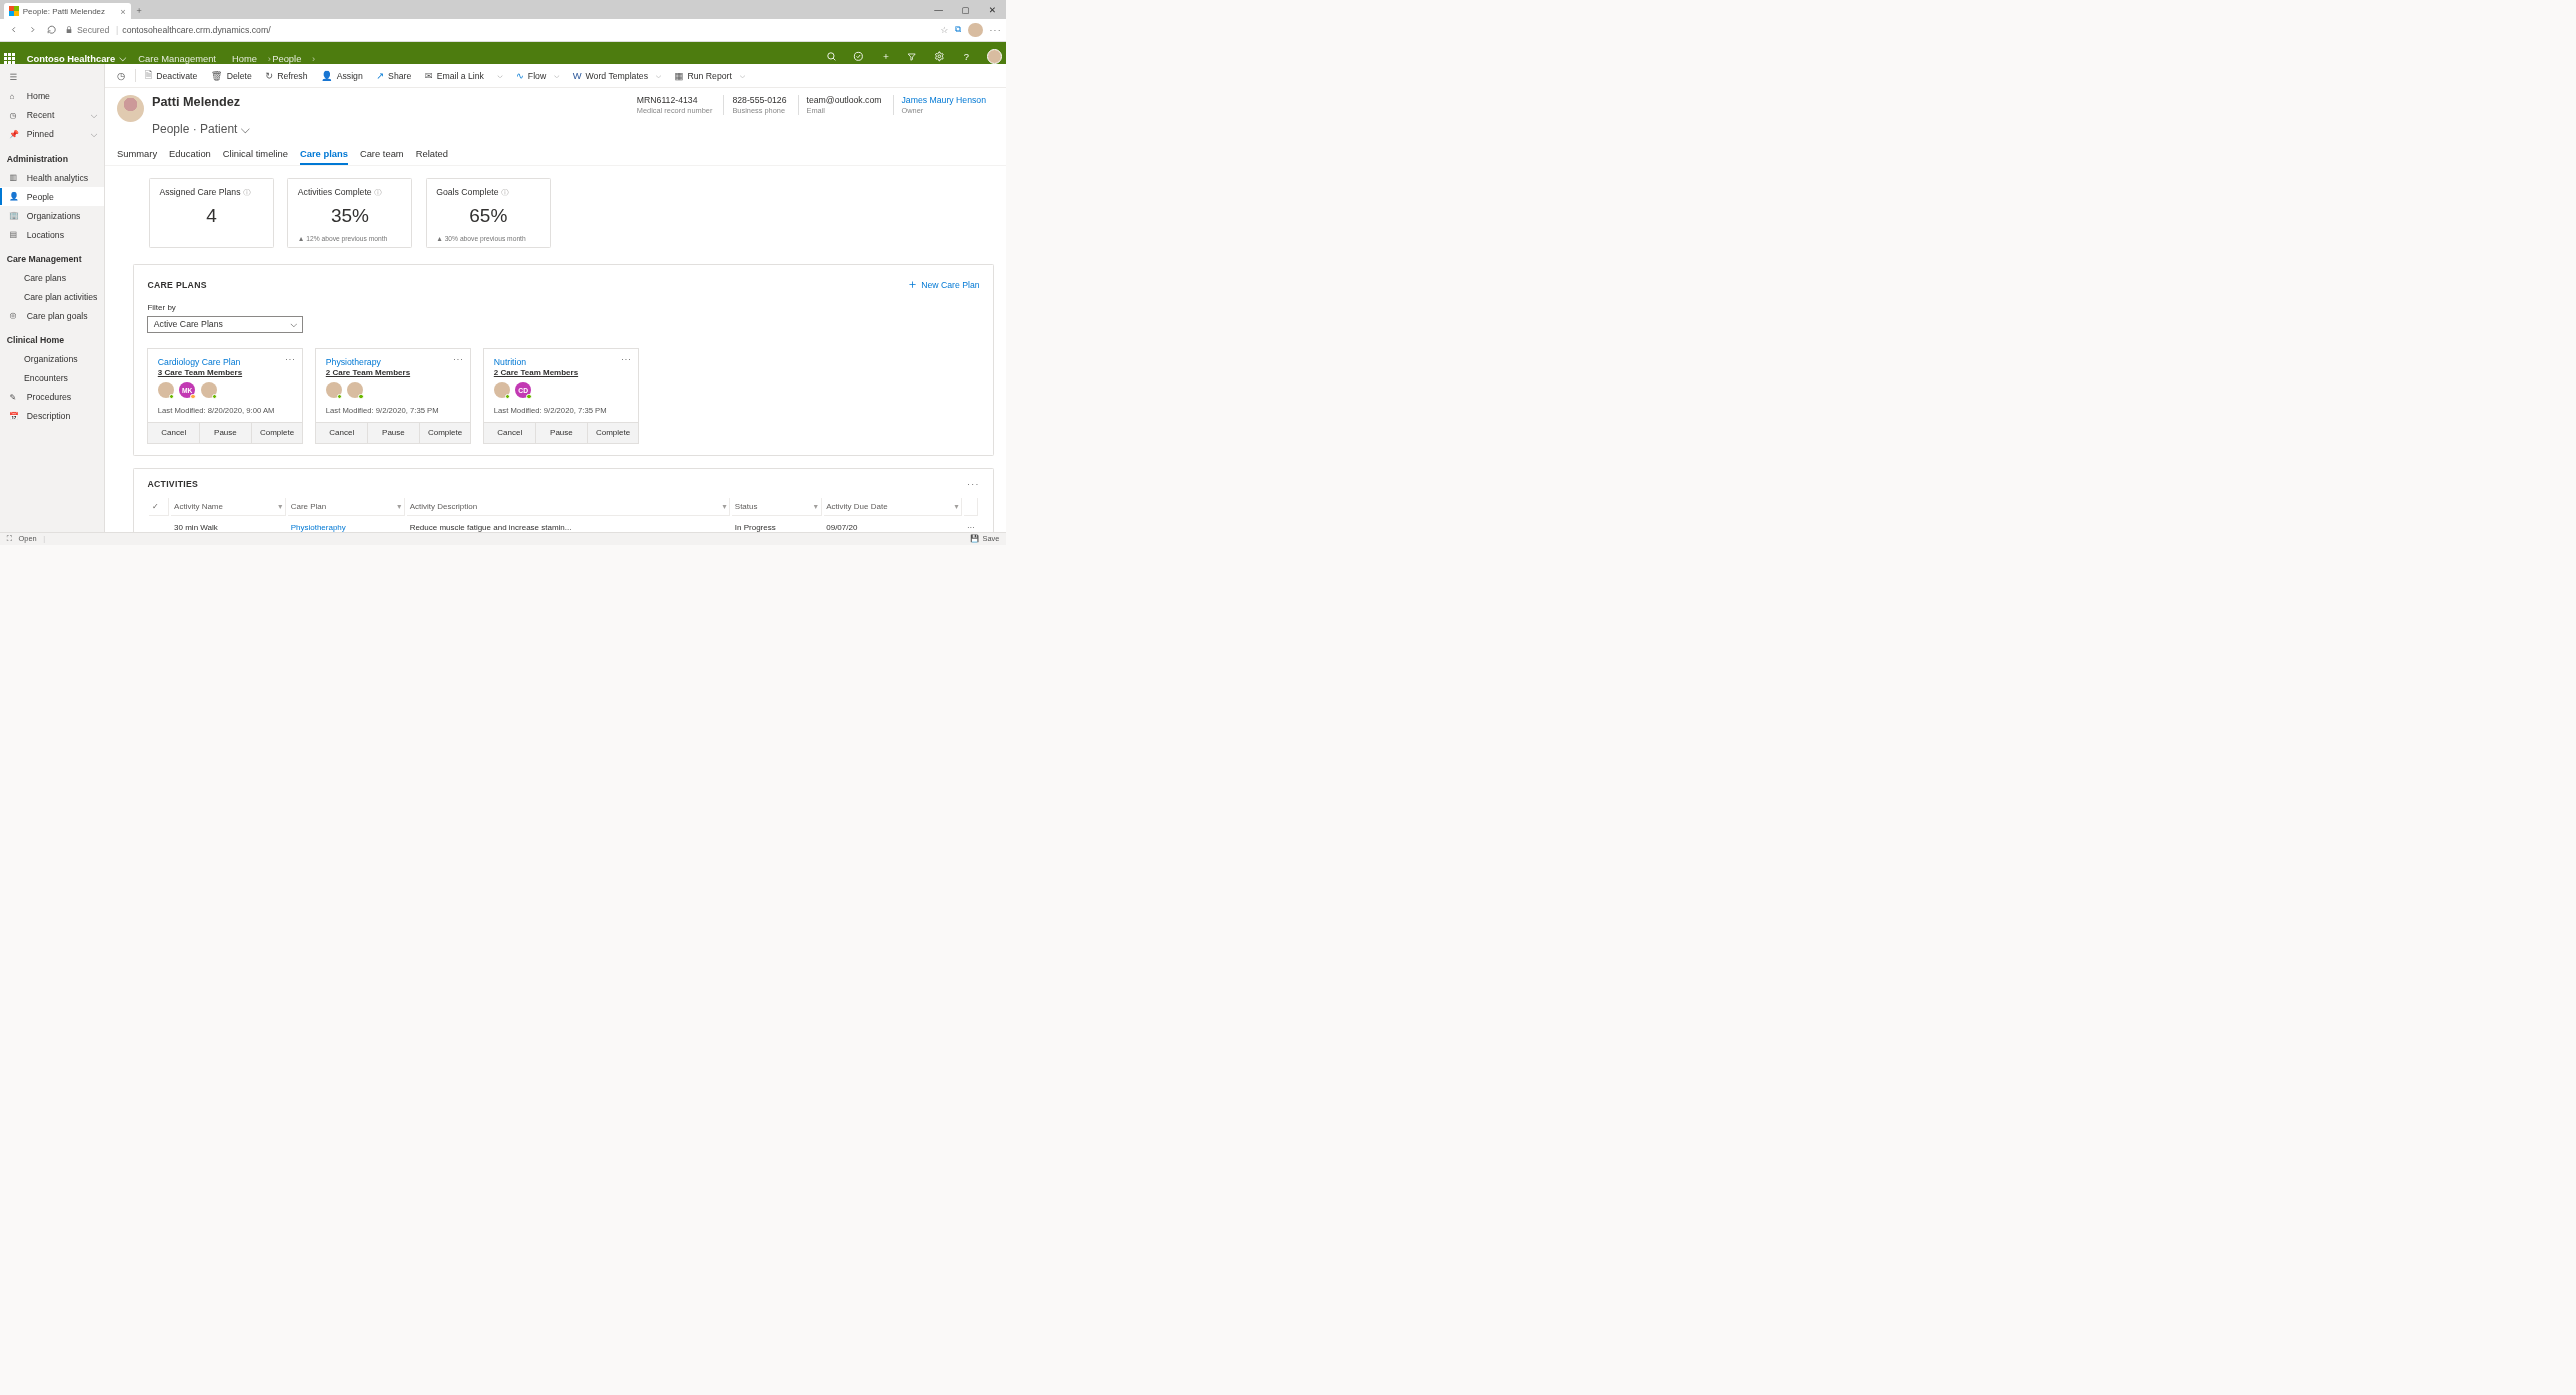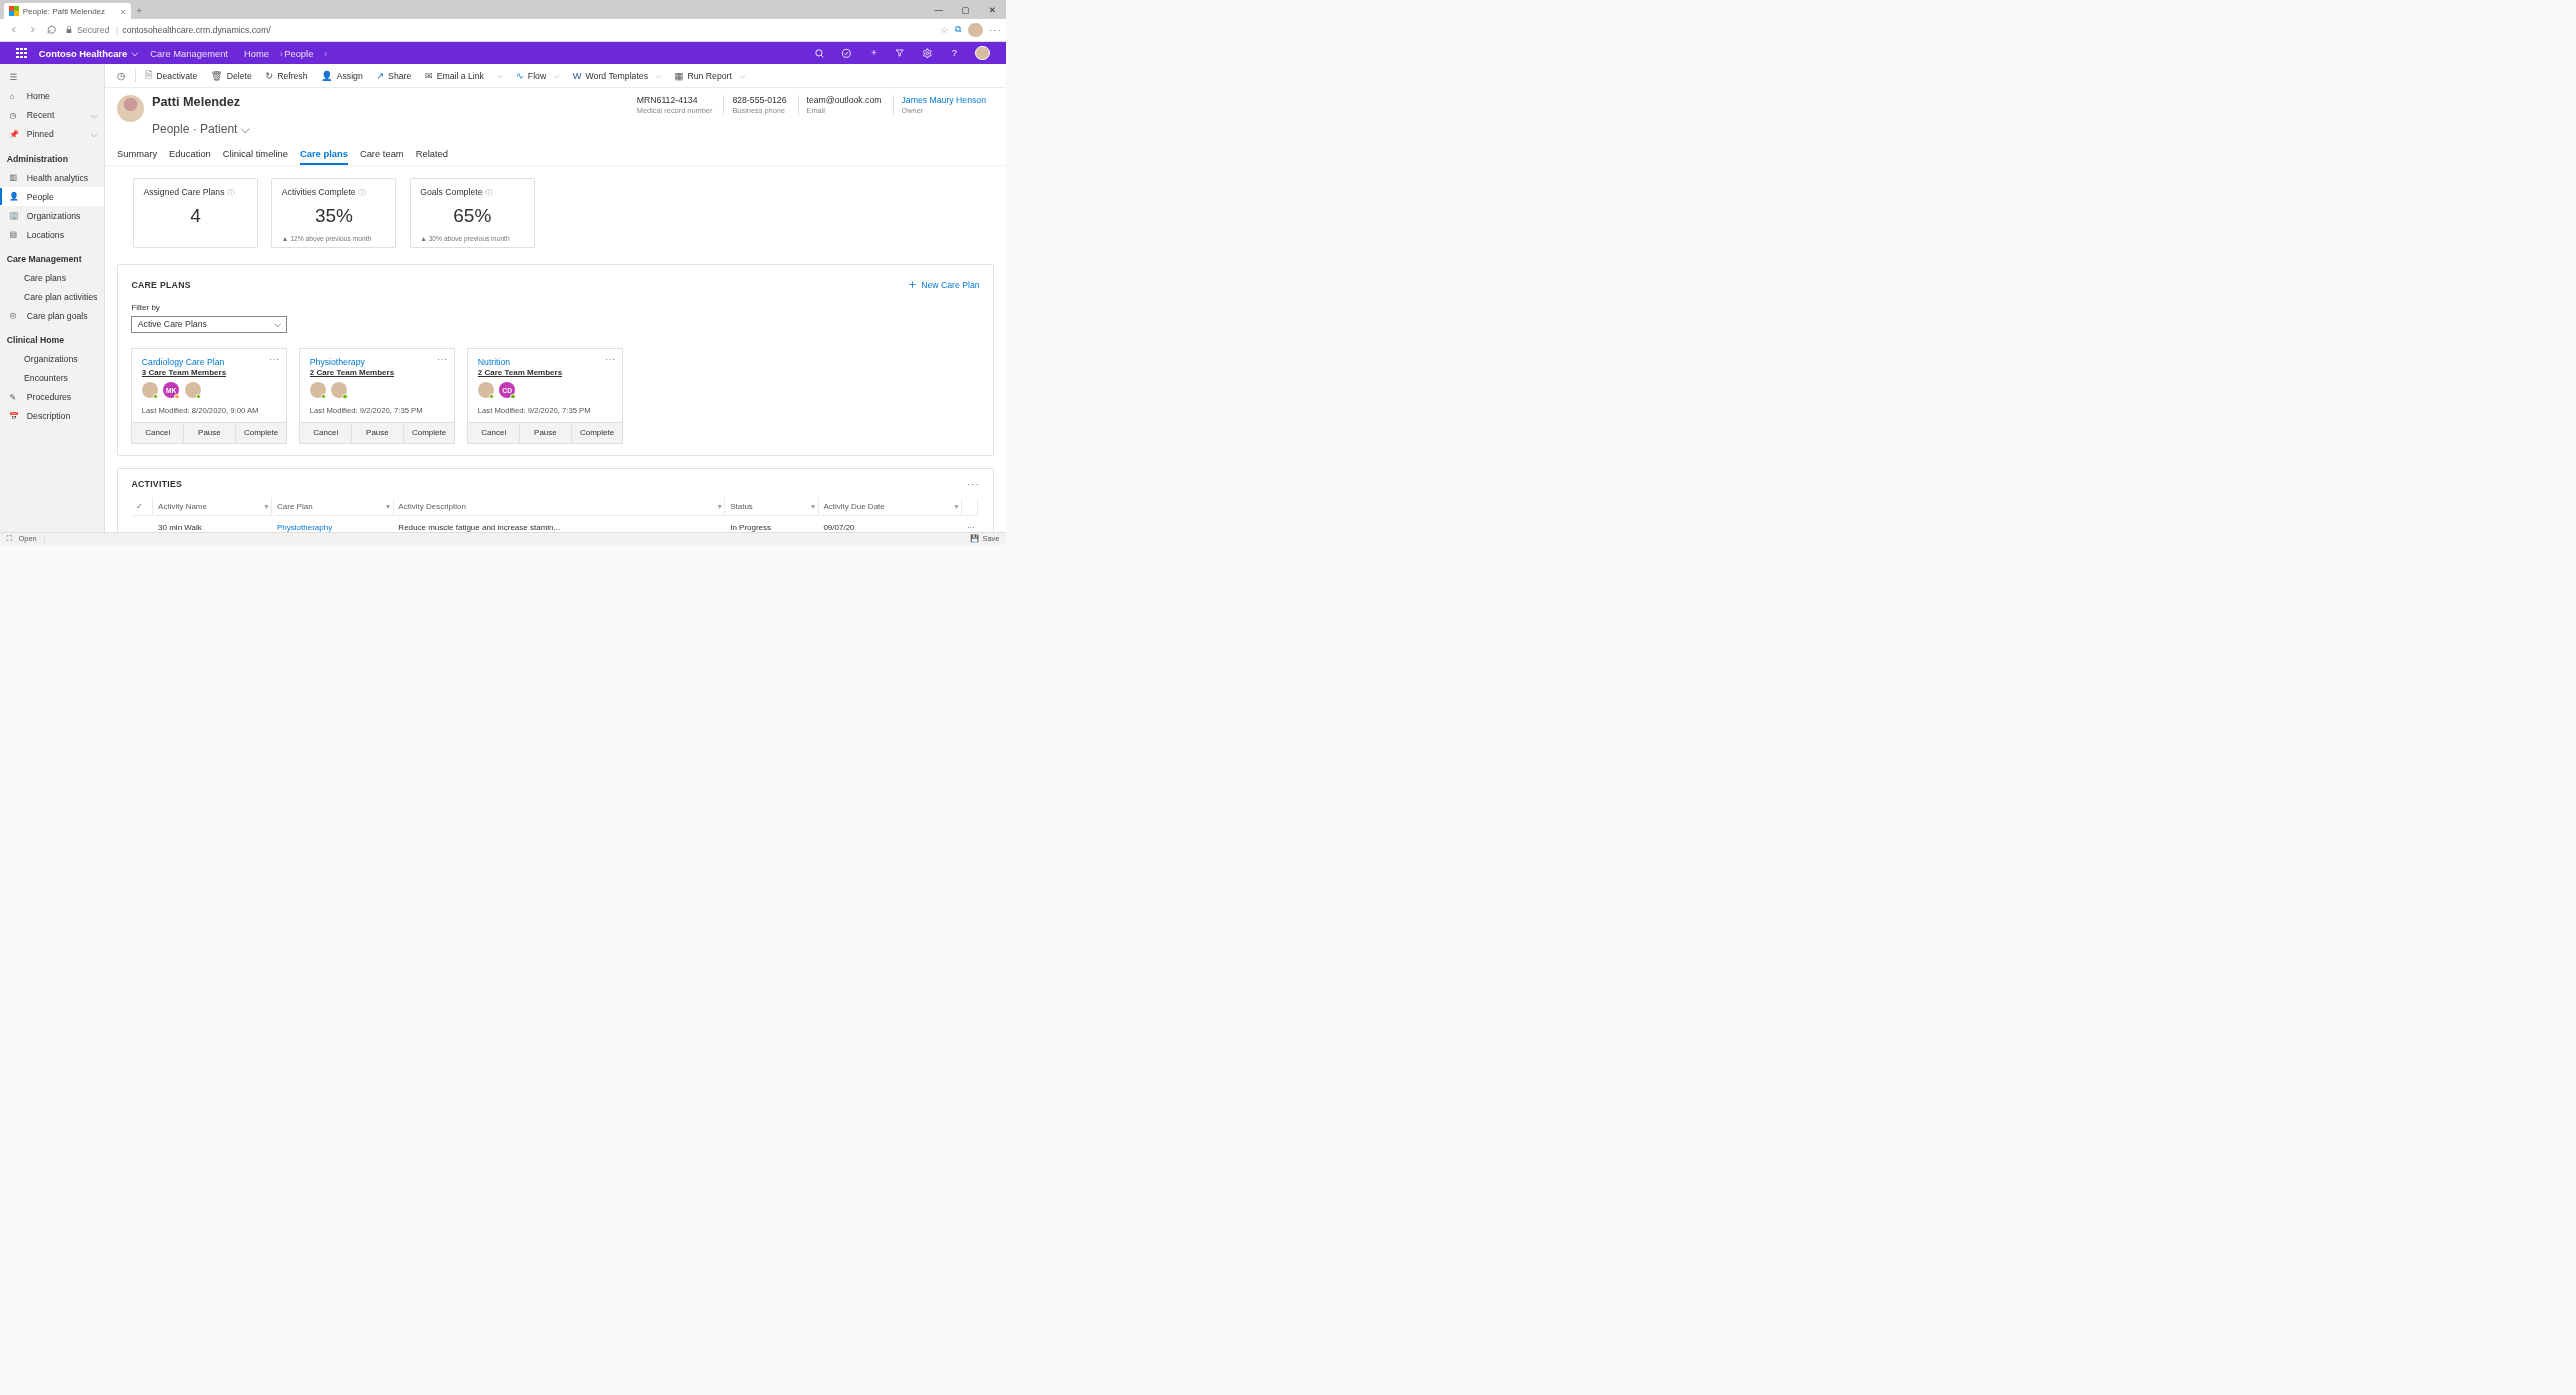--- a/index.html
+++ b/index.html
@@ -14,21 +14,21 @@
 .tab .sq span:nth-child(4) { background:#ffb900; }
 .tab .close { margin-left: auto; color: #888; font-size: 9.4px; }
 .newtab { width: 16px; height: 16px; display:flex; align-items:center; justify-content:center; color:#555; }
 .win-controls { margin-left:auto; display:flex; }
 .win-controls div { width: 27px; height:19px; display:flex; align-items:center; justify-content:center; color:#333; }
 .addrbar { height: 23px; background: #fff; border-bottom:0.7px solid #ddd; display:flex; align-items:center; padding: 0 4px; }
 .addrbar .icn { width:19px; height:19px; display:flex; align-items:center; justify-content:center; color:#555; }
 .addrbar .url { margin-left: 4px; color:#555; font-size:8.7px; display:flex; align-items:center; }
 .addrbar .right { margin-left:auto; display:flex; align-items:center; gap:6.7px; }
 .avatar-sm { width:14.8px; height:14.8px; border-radius:50%; background:#d8bca0; overflow:hidden; }
-.ribbon { height: 22px; background: #6d28d9; display:flex; align-items:center; color:#fff; padding: 0 16px; font-size:9.4px; }
+.ribbon { height: 22px; background: #4d7c0f; display:flex; align-items:flex-end; color:#fff; padding: 0 4px; font-size:9.4px; }
 .ribbon .waffle { display:grid; grid-template-columns:repeat(3,2.7px); grid-template-rows:repeat(3,2.7px); gap:1.3px; margin-right:12px; }
 .ribbon .waffle span{ background:#fff; }
 .ribbon .brand { font-weight:600; margin-right: 4px; }
 .ribbon .chev { margin-right: 12px; }
 .ribbon .bc { opacity:.85; margin-right: 9.4px; }
 .ribbon .bcsep { opacity:.6; margin: 0 1.3px; }
 .ribbon .ractions { margin-left:auto; display:flex; align-items:center; gap:14.8px; }
 .ribbon .ractions .ic { width:12px; text-align:center; }
 .content { display:flex; height: calc(545px - 19px - 23px - 22px - 13.4px); background:#faf9f8; }
 .sidebar { width:105px; background:#f3f2f1; border-right:0.7px solid #e1dfdd; padding-top:2.7px; font-size:8.7px; overflow:hidden; }
@@ -53,21 +53,21 @@
 .record-head .sub { font-size:12px; color:#555; margin-top:13px; }
 .record-head .meta { margin-left:auto; display:flex; gap:3px; }
 .record-head .meta .m { border-left:0.7px solid #ddd; padding:0 8px; }
 .record-head .meta .m:first-child{border-left:none;}
 .record-head .meta .v { font-size:8.7px; }
 .record-head .meta .l { font-size:7.4px; color:#888; margin-top:1.3px; }
 .record-head .meta .link { color:#0078d4; }
 .tabs { display:flex; gap:12px; padding: 5.4px 12px 0; border-bottom:0.7px solid #f3f2f1; }
 .tabs .t { padding: 4px 0 6.7px 0; font-size:9.4px; color:#323130; }
 .tabs .t.active { color:#0078d4; border-bottom:2px solid #0078d4; font-weight:600; padding-bottom:4.7px; }
-.scroll { padding: 12px 12px 0 12px; overflow:auto; flex:1; }
+.scroll { padding: 12px 12px 0 28px; overflow:auto; flex:1; }
 .kpis { display:flex; gap:13.4px; margin-bottom:16px; margin-left:16px; }
 .kpi { width:125px; height:70px; border:0.7px solid #e1dfdd; border-radius:1.3px; padding:8px 9.4px; background:#fff; position:relative; }
 .kpi .kt { font-size:8.7px; color:#323130; }
 .kpi .info { color:#a19f9d; font-size:7.4px; margin-left:2.7px; }
 .kpi .kv { font-size:19px; font-weight:400; text-align:center; margin-top:6.7px; }
 .kpi .kd { position:absolute; bottom:5.4px; left:9.4px; font-size:6.7px; color:#767676; }
 .panel { border:0.7px solid #e1dfdd; border-radius:1.3px; padding:10.7px 13.4px; background:#fff; margin-bottom:12px; }
 .panel .ph { display:flex; align-items:center; }
 .panel .pt { font-size:8.7px; letter-spacing:0.3px; font-weight:600; }
 .panel .pact { margin-left:auto; color:#0078d4; font-size:8.7px; display:flex; align-items:center; gap:2.7px; }

